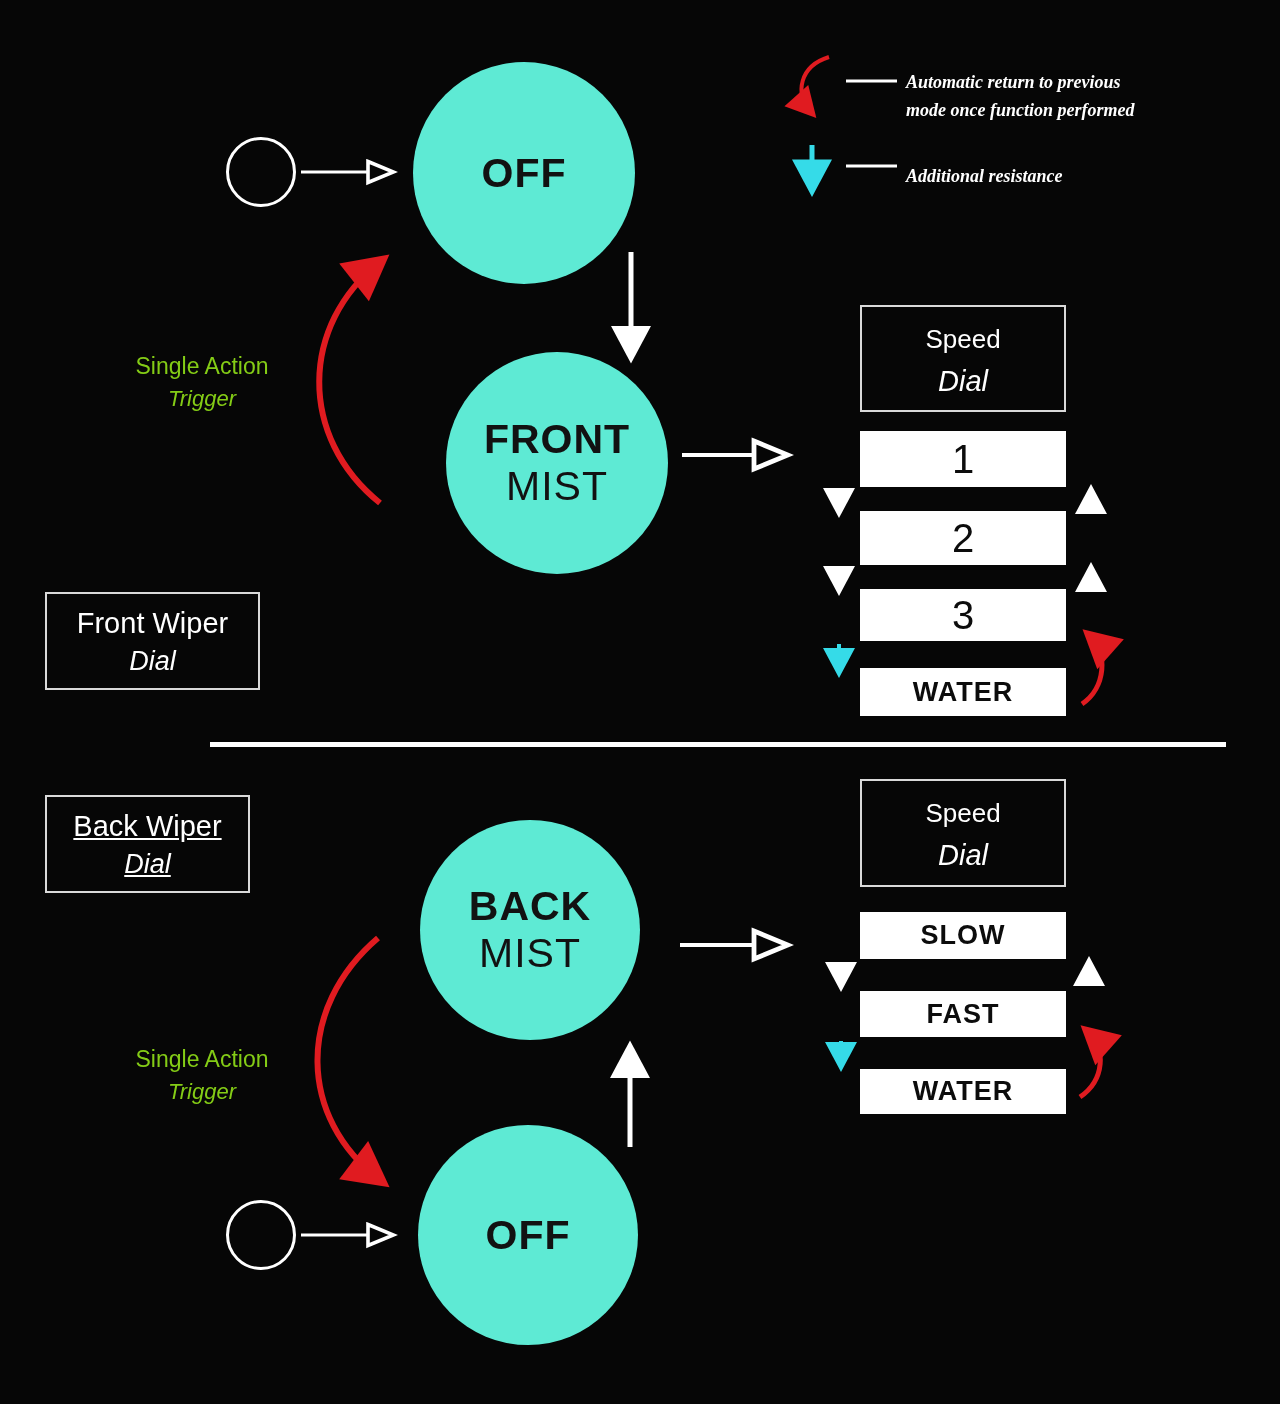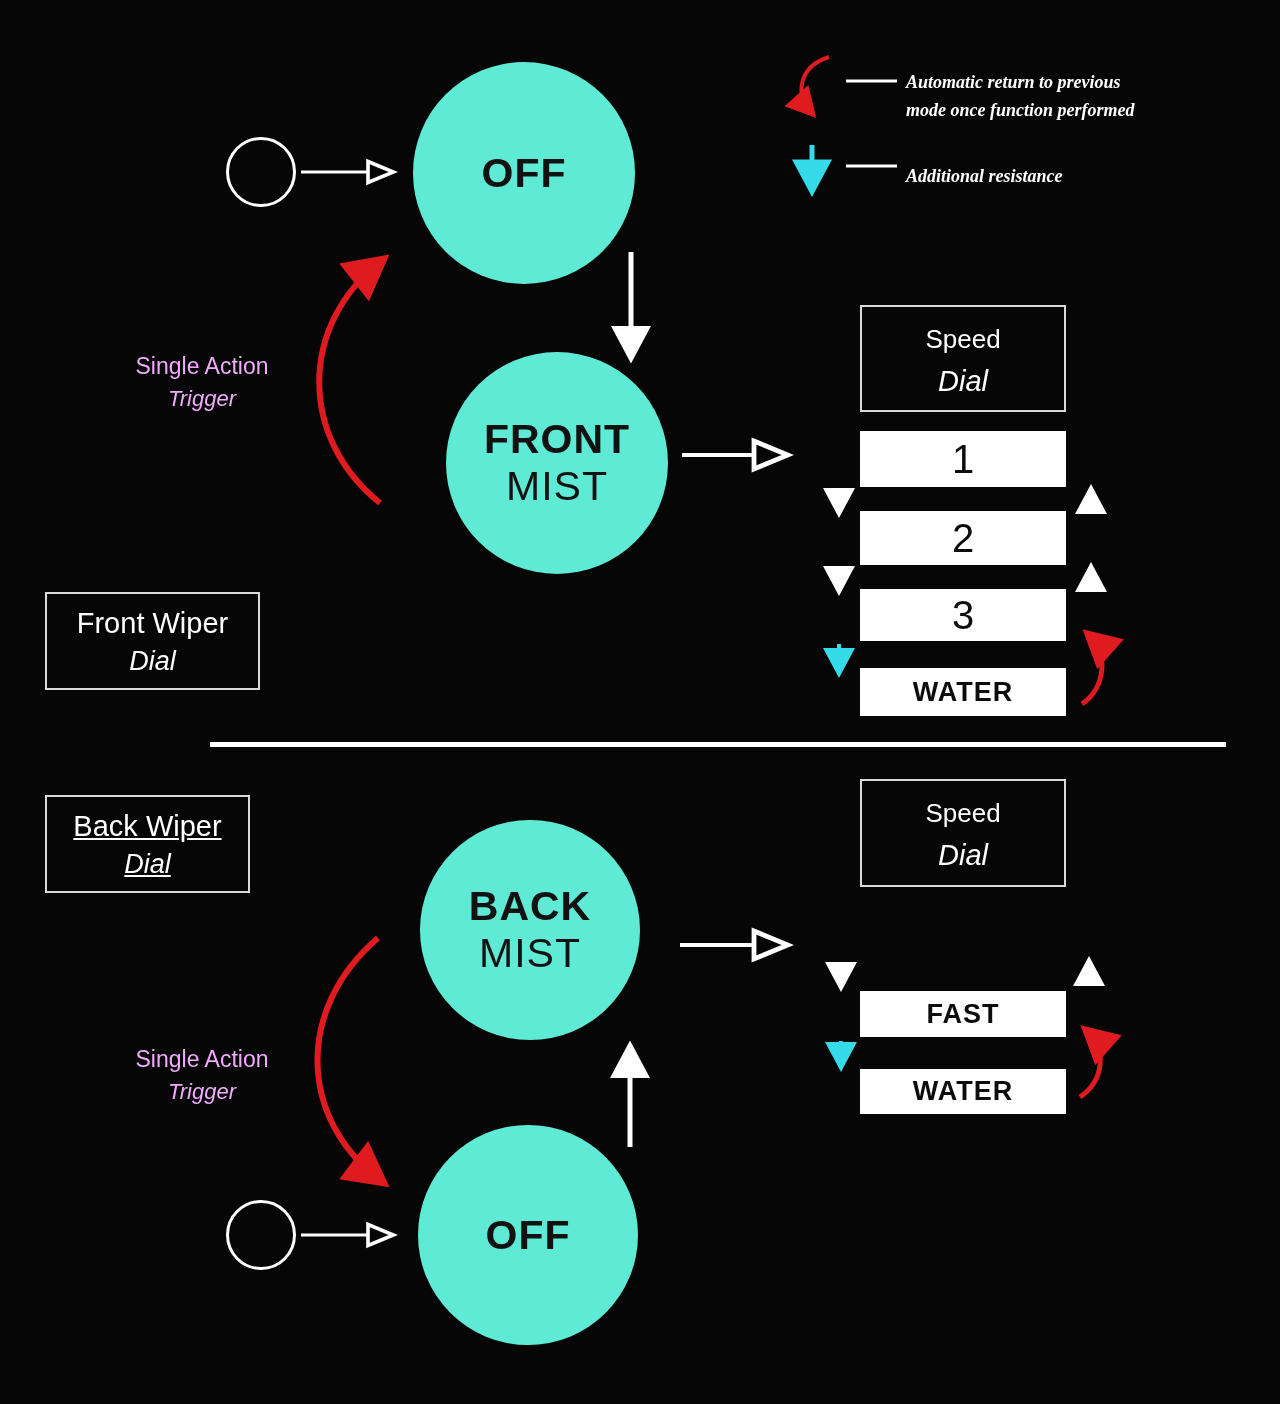--- a/index.html
+++ b/index.html
@@ -32,21 +32,21 @@
   .dial-box .s{font-size:27px;font-weight:400;font-style:italic;line-height:36px;}
   .speed-dial .t{font-size:26px;line-height:44px;}
   .speed-dial .s{font-size:29px;line-height:40px;}
   .speed-box{
     position:absolute;background:#fff;color:#0c0c0c;
     display:flex;align-items:center;justify-content:center;box-sizing:border-box;
   }
   .speed-num{font-size:40px;font-weight:500;}
   .speed-word{font-size:27px;font-weight:700;letter-spacing:1px;}
   .trigger-label{
-    position:absolute;color:#f0abfc;text-align:center;width:200px;
+    position:absolute;color:#84cc16;text-align:center;width:200px;
   }
   .trigger-label .t{font-size:23px;font-weight:500;line-height:33px;}
   .trigger-label .s{font-size:22px;font-style:italic;font-weight:400;line-height:32px;}
   .legend-text{
     position:absolute;color:#fff;
     font-family:"Liberation Serif", serif;font-style:italic;font-weight:700;
     font-size:18px;line-height:28px;
   }
   .divider{position:absolute;background:#fff;}
 </style>
@@ -156,20 +156,23 @@
   <div class="circle-state" style="left:420px;top:820px;width:220px;height:220px;">
     <div class="l1">BACK</div>
     <div class="l2">MIST</div>
   </div>
 
   <div class="dial-box speed-dial" style="left:860px;top:779px;width:206px;height:108px;">
     <div class="t">Speed</div>
     <div class="s">Dial</div>
   </div>
 
+  <div class="speed-box" style="left:860px;top:912px;width:206px;height:47px;">
+    <span class="speed-word">SLOW</span>
+  </div>
   <div class="speed-box" style="left:860px;top:991px;width:206px;height:46px;">
     <span class="speed-word">FAST</span>
   </div>
   <div class="speed-box" style="left:860px;top:1069px;width:206px;height:45px;">
     <span class="speed-word">WATER</span>
   </div>
 
   <div class="trigger-label" style="left:102px;top:1043px;">
     <div class="t">Single Action</div>
     <div class="s">Trigger</div>

